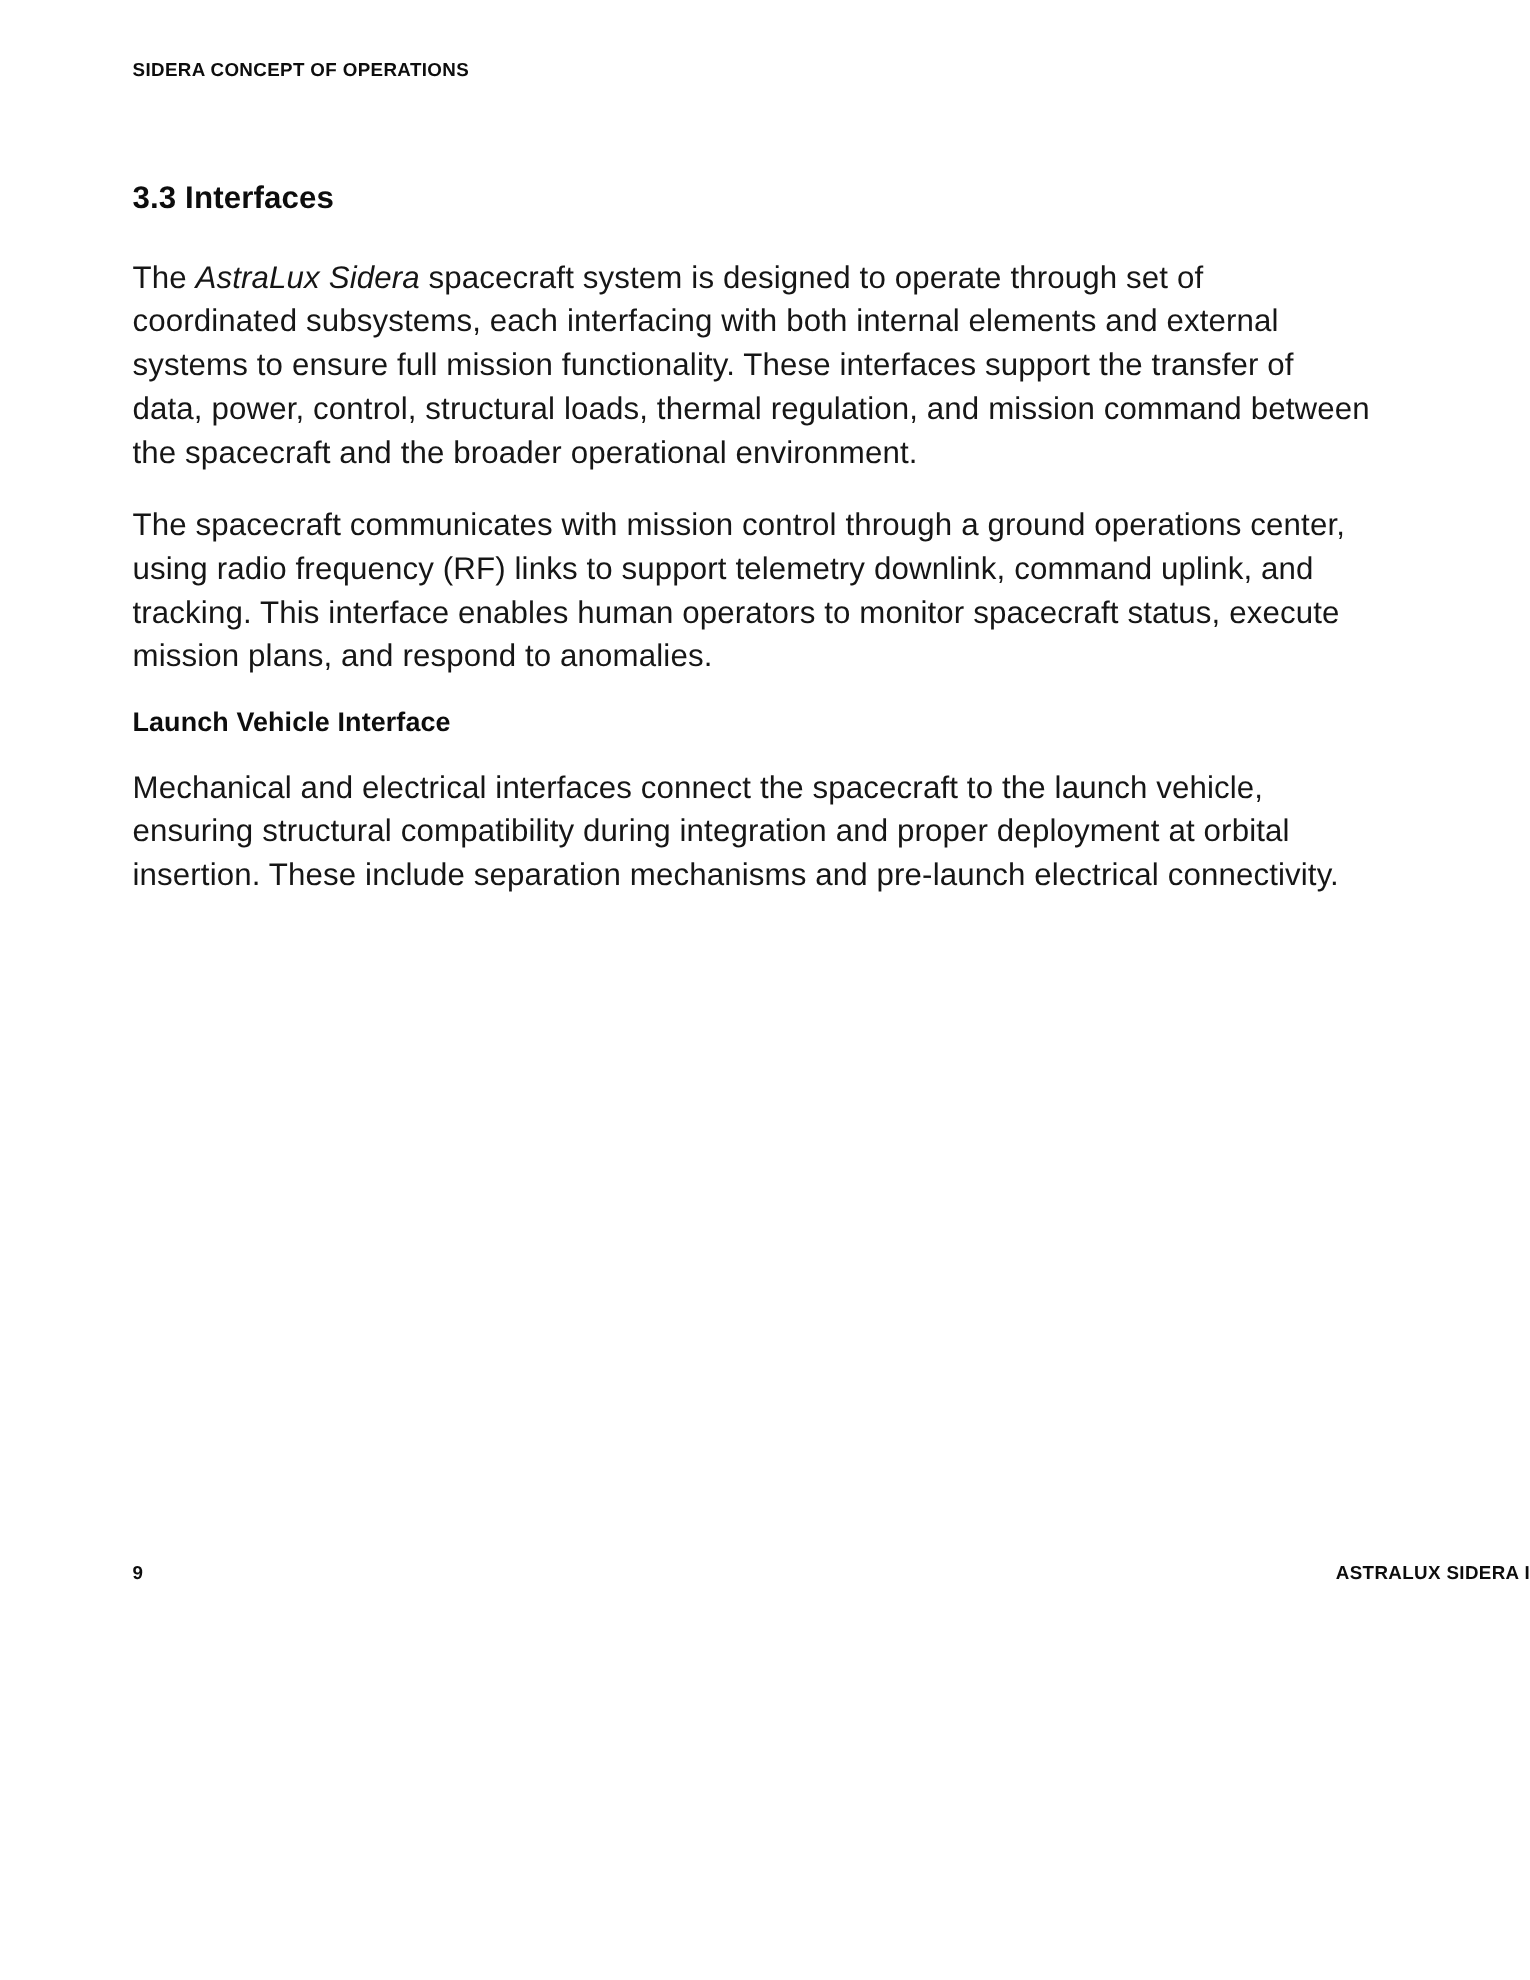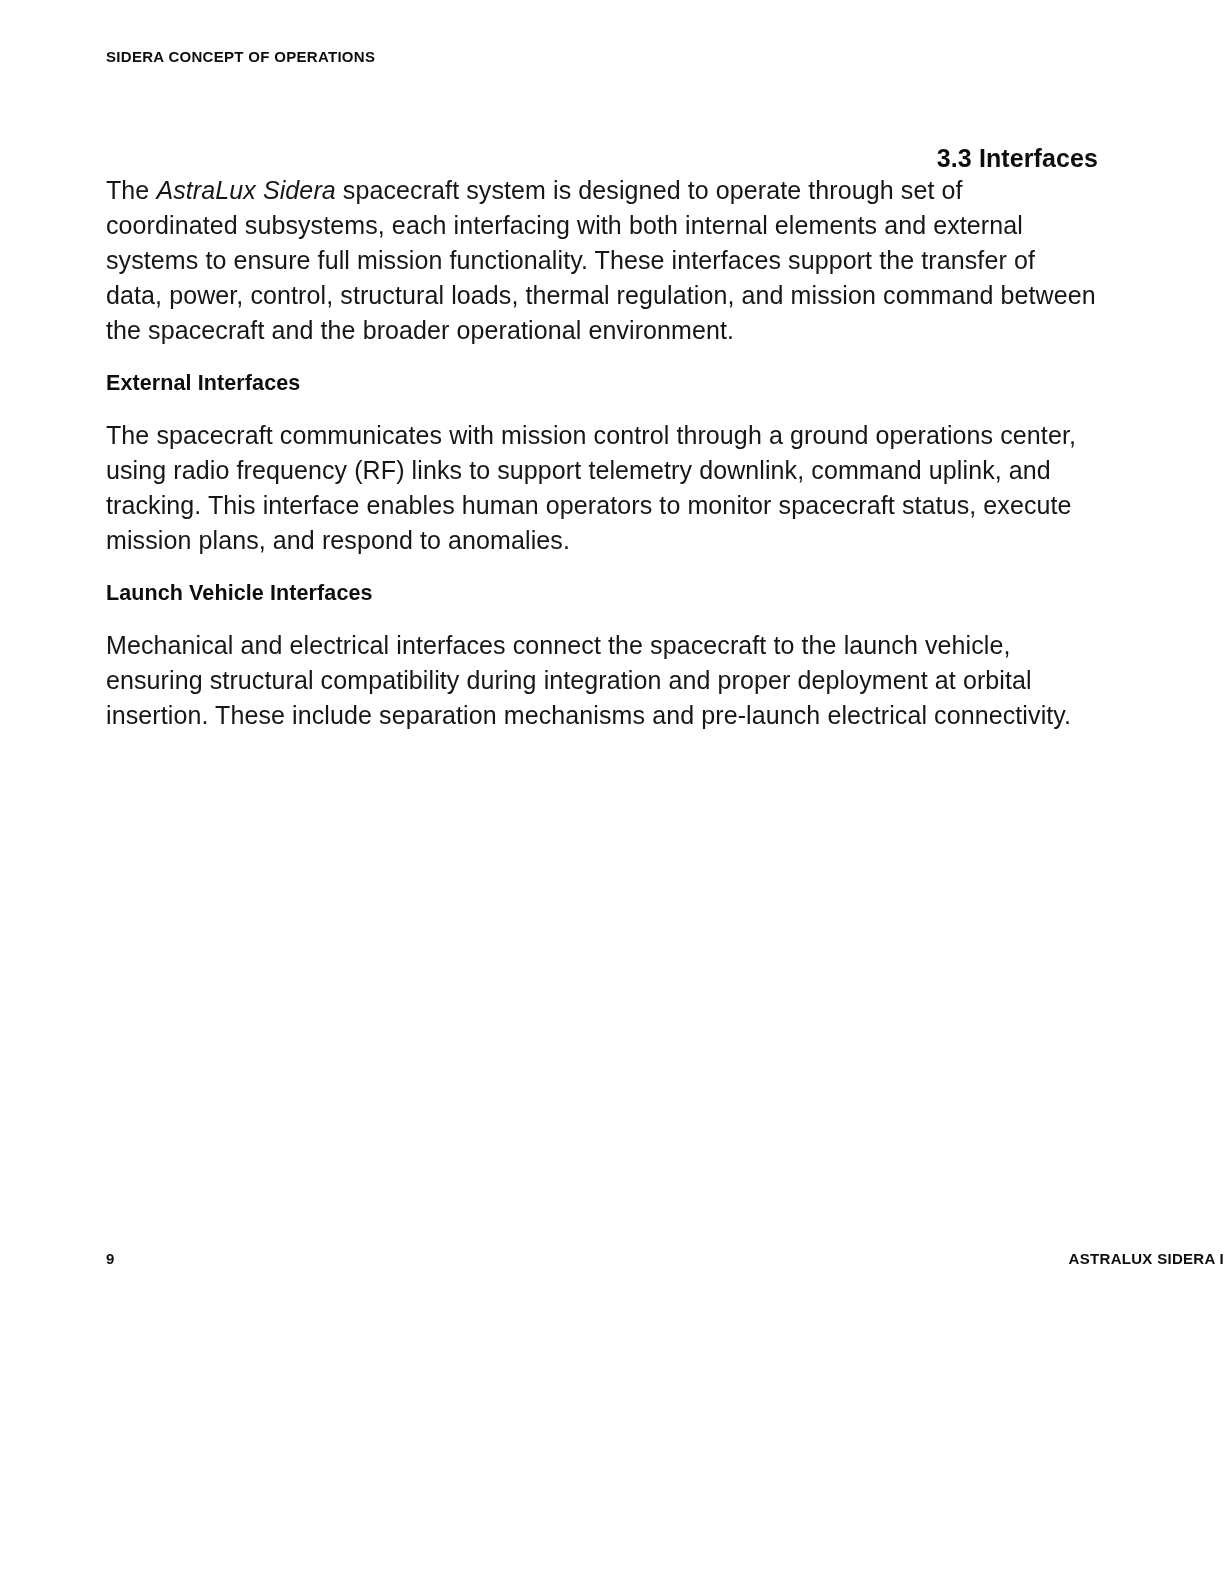--- a/index.html
+++ b/index.html
@@ -30,23 +30,22 @@
   .content {
     position: absolute;
     top: 144px;
     left: 106px;
     width: 992px;
   }
   .section-heading {
     font-size: 25px;
     font-weight: 700;
     color: #0d0d0d;
-    margin: 0 0 0 0;
+    margin: 0 0 32px 0;
     letter-spacing: 0.1px;
-    text-align: right;
   }
   p.body-text {
     font-size: 25px;
     line-height: 35px;
     margin: 0 0 23px 0;
     color: #161616;
     letter-spacing: 0.1px;
   }
   .sub-heading {
     font-size: 21.5px;
@@ -91,26 +90,25 @@
 <div class="page">
 
   <div class="running-header">SIDERA CONCEPT OF OPERATIONS</div>
 
   <div class="content">
 
     <h1 class="section-heading">3.3 Interfaces</h1>
 
     <p class="body-text"><span>The </span><em class="doc-italic">AstraLux Sidera</em><span> spacecraft system is designed to operate through set of coordinated subsystems, each interfacing with both internal elements and external systems to ensure full mission functionality. These interfaces support the transfer of data, power, control, structural loads, thermal regulation, and mission command between the spacecraft and the broader operational environment.</span></p>
 
-    <h2 class="sub-heading tight">External Interfaces</h2>
 
 
     <p class="body-text">The spacecraft communicates with mission control through a ground operations center, using radio frequency (RF) links to support telemetry downlink, command uplink, and tracking. This interface enables human operators to monitor spacecraft status, execute mission plans, and respond to anomalies.</p>
 
-    <h2 class="sub-heading">Launch Vehicle Interfaces</h2>
+    <h2 class="sub-heading">Launch Vehicle Interface</h2>
 
     <p class="body-text">Mechanical and electrical interfaces connect the spacecraft to the launch vehicle, ensuring structural compatibility during integration and proper deployment at orbital insertion. These include separation mechanisms and pre-launch electrical connectivity.</p>
 
   </div>
 
   <div class="footer">
     <span class="page-number">9</span>
     <span class="doc-title">ASTRALUX SIDERA I</span>
   </div>
 

